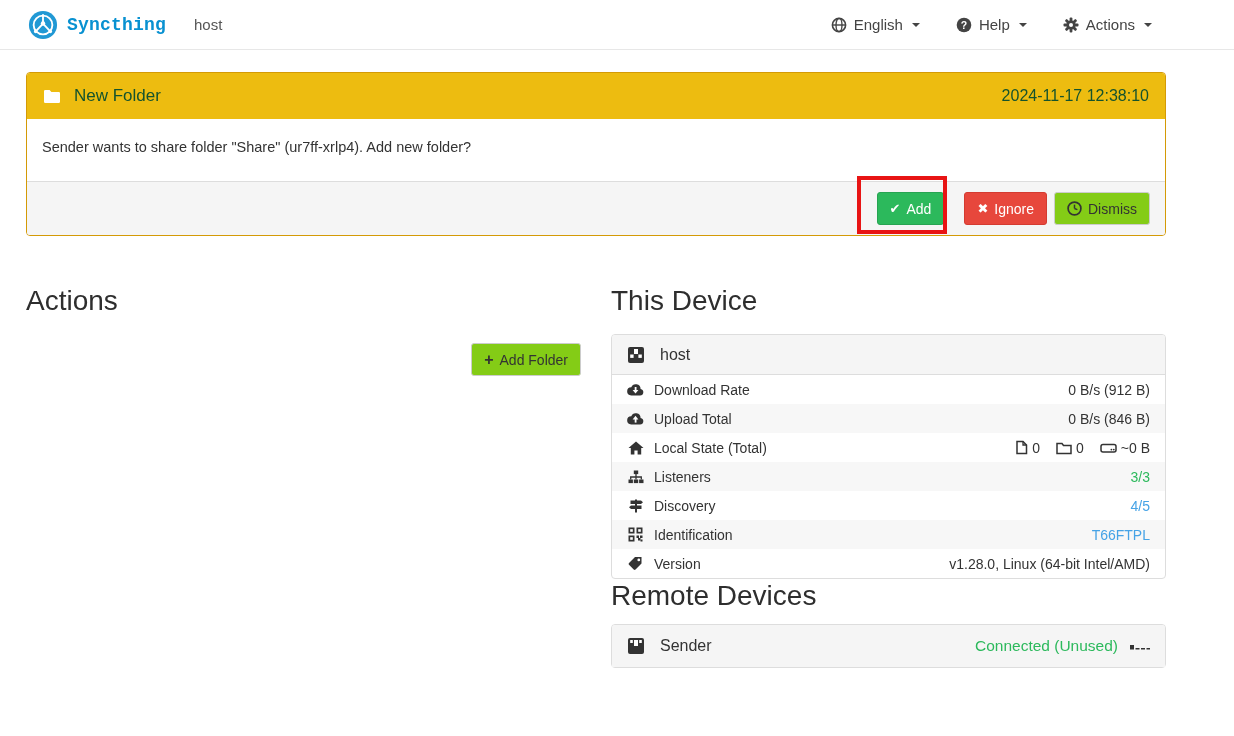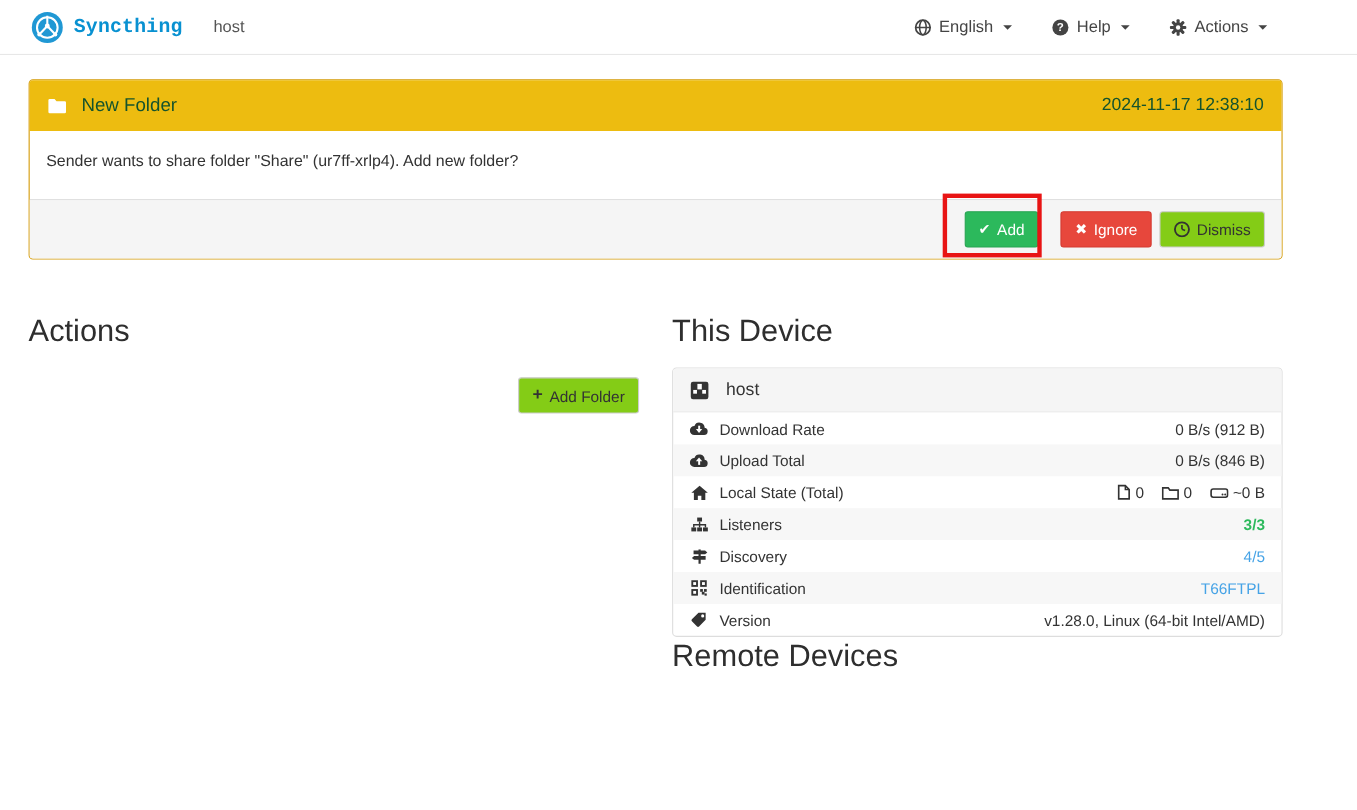--- a/index.html
+++ b/index.html
@@ -57,21 +57,21 @@
   .dpanel-heading { background:#f5f5f5; border-bottom:1px solid #ddd; height:40px;
     display:flex; align-items:center; gap:15px; padding:0 15px; font-size:16px; color:#333;
     border-radius:3px 3px 0 0; cursor:pointer; }
   .rd-heading { height:42px; border-bottom:none; }
   .rd-status { margin-left:auto; display:flex; align-items:center; gap:12px; font-size:15.5px; }
 
   .info-row { display:flex; align-items:center; height:29px; padding:0 15px; font-size:14px; }
   .info-row:nth-child(odd) { background:#f7f7f7; }
   .info-row .ricon { width:17px; display:inline-flex; justify-content:center; margin-right:10px; }
   .info-row .rvalue { margin-left:auto; }
-  .txt-green { color:#2cb95c;font-weight:bold; }
+  .txt-green { color:#2cb95c; }
   .txt-blue  { color:#46a3e6; cursor:pointer; }
   .localstate { margin-left:auto; display:flex; align-items:center; gap:4px; }
   .localstate .gap { width:8px; }
 
   svg { display:block; }
 </style>
 </head>
 <body>
 
 <div class="navbar">
@@ -314,16 +314,40 @@
               <circle cx="10.8" cy="3.9" r="1.4" fill="#fff"></circle>
             </svg>
           </span>
           <span>Version</span>
           <span class="rvalue">v1.28.0, Linux (64-bit Intel/AMD)</span>
         </div>
       </div>
 
       <h3 class="section" style="">Remote Devices</h3>
 
+      <div class="dpanel" style="margin-top:12px;">
+        <div class="dpanel-heading rd-heading">
+          <span>
+            <svg width="18" height="18" viewBox="0 0 18 18">
+              <rect x="1" y="1" width="16" height="16" rx="2" fill="#333"></rect>
+              <rect x="7" y="3" width="4" height="6" fill="#fff"></rect>
+              <rect x="3.2" y="3" width="2.6" height="3" fill="#fff"></rect>
+              <rect x="12.2" y="3" width="2.6" height="3" fill="#fff"></rect>
+            </svg>
+          </span>
+          <span>Sender</span>
+          <span class="rd-status">
+            <span class="txt-green">Connected (Unused)</span>
+            <span>
+              <svg width="20" height="12" viewBox="0 0 20 12">
+                <rect x="0" y="5" width="4" height="4.5" fill="#333"></rect>
+                <rect x="5.5" y="8" width="4" height="1.5" fill="#333"></rect>
+                <rect x="11" y="8" width="4" height="1.5" fill="#333"></rect>
+                <rect x="16.5" y="8" width="3.5" height="1.5" fill="#333"></rect>
+              </svg>
+            </span>
+          </span>
+        </div>
+      </div>
 
     </div>
   </div>
 </div>
 
 </body></html>

